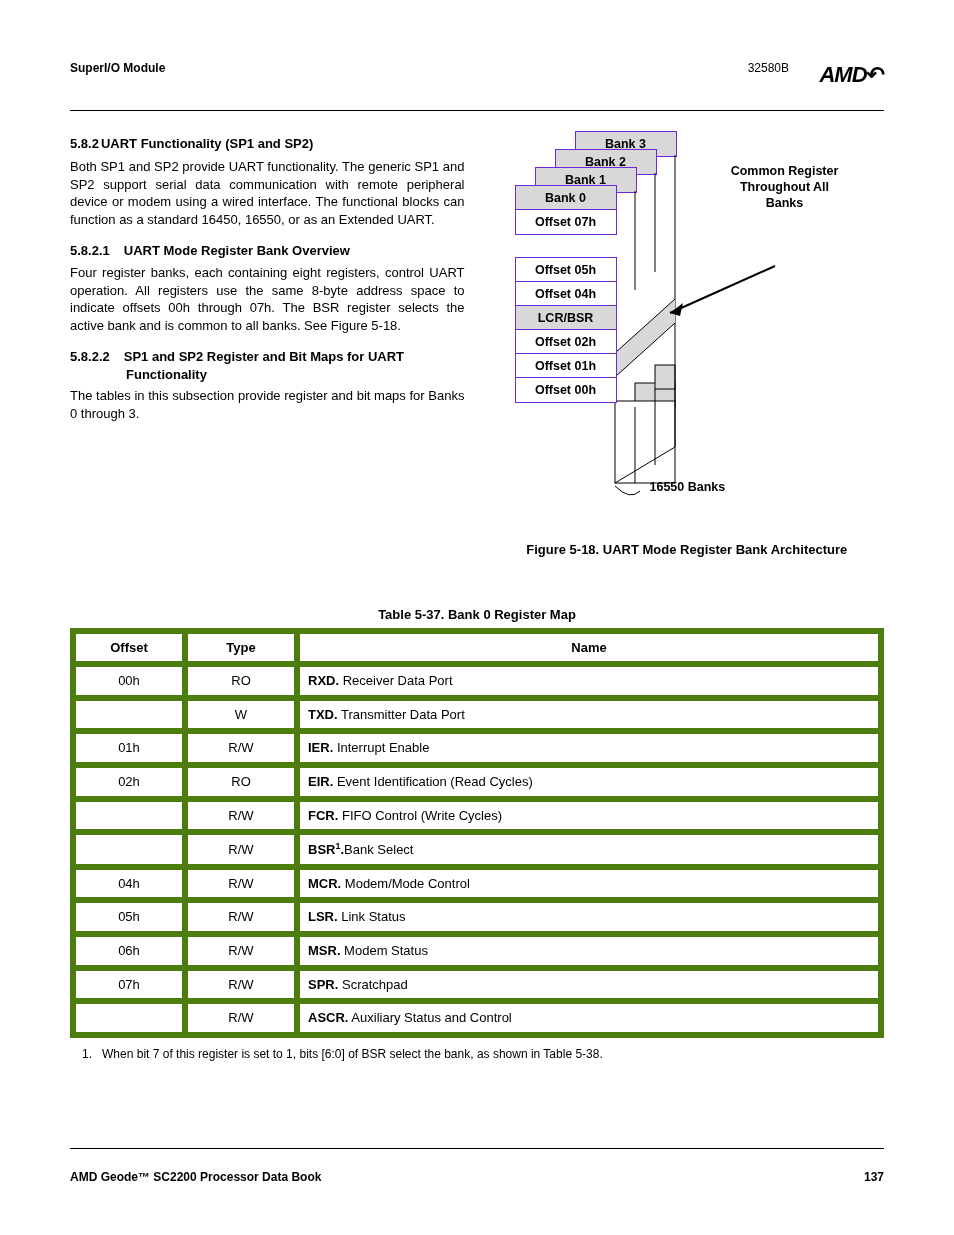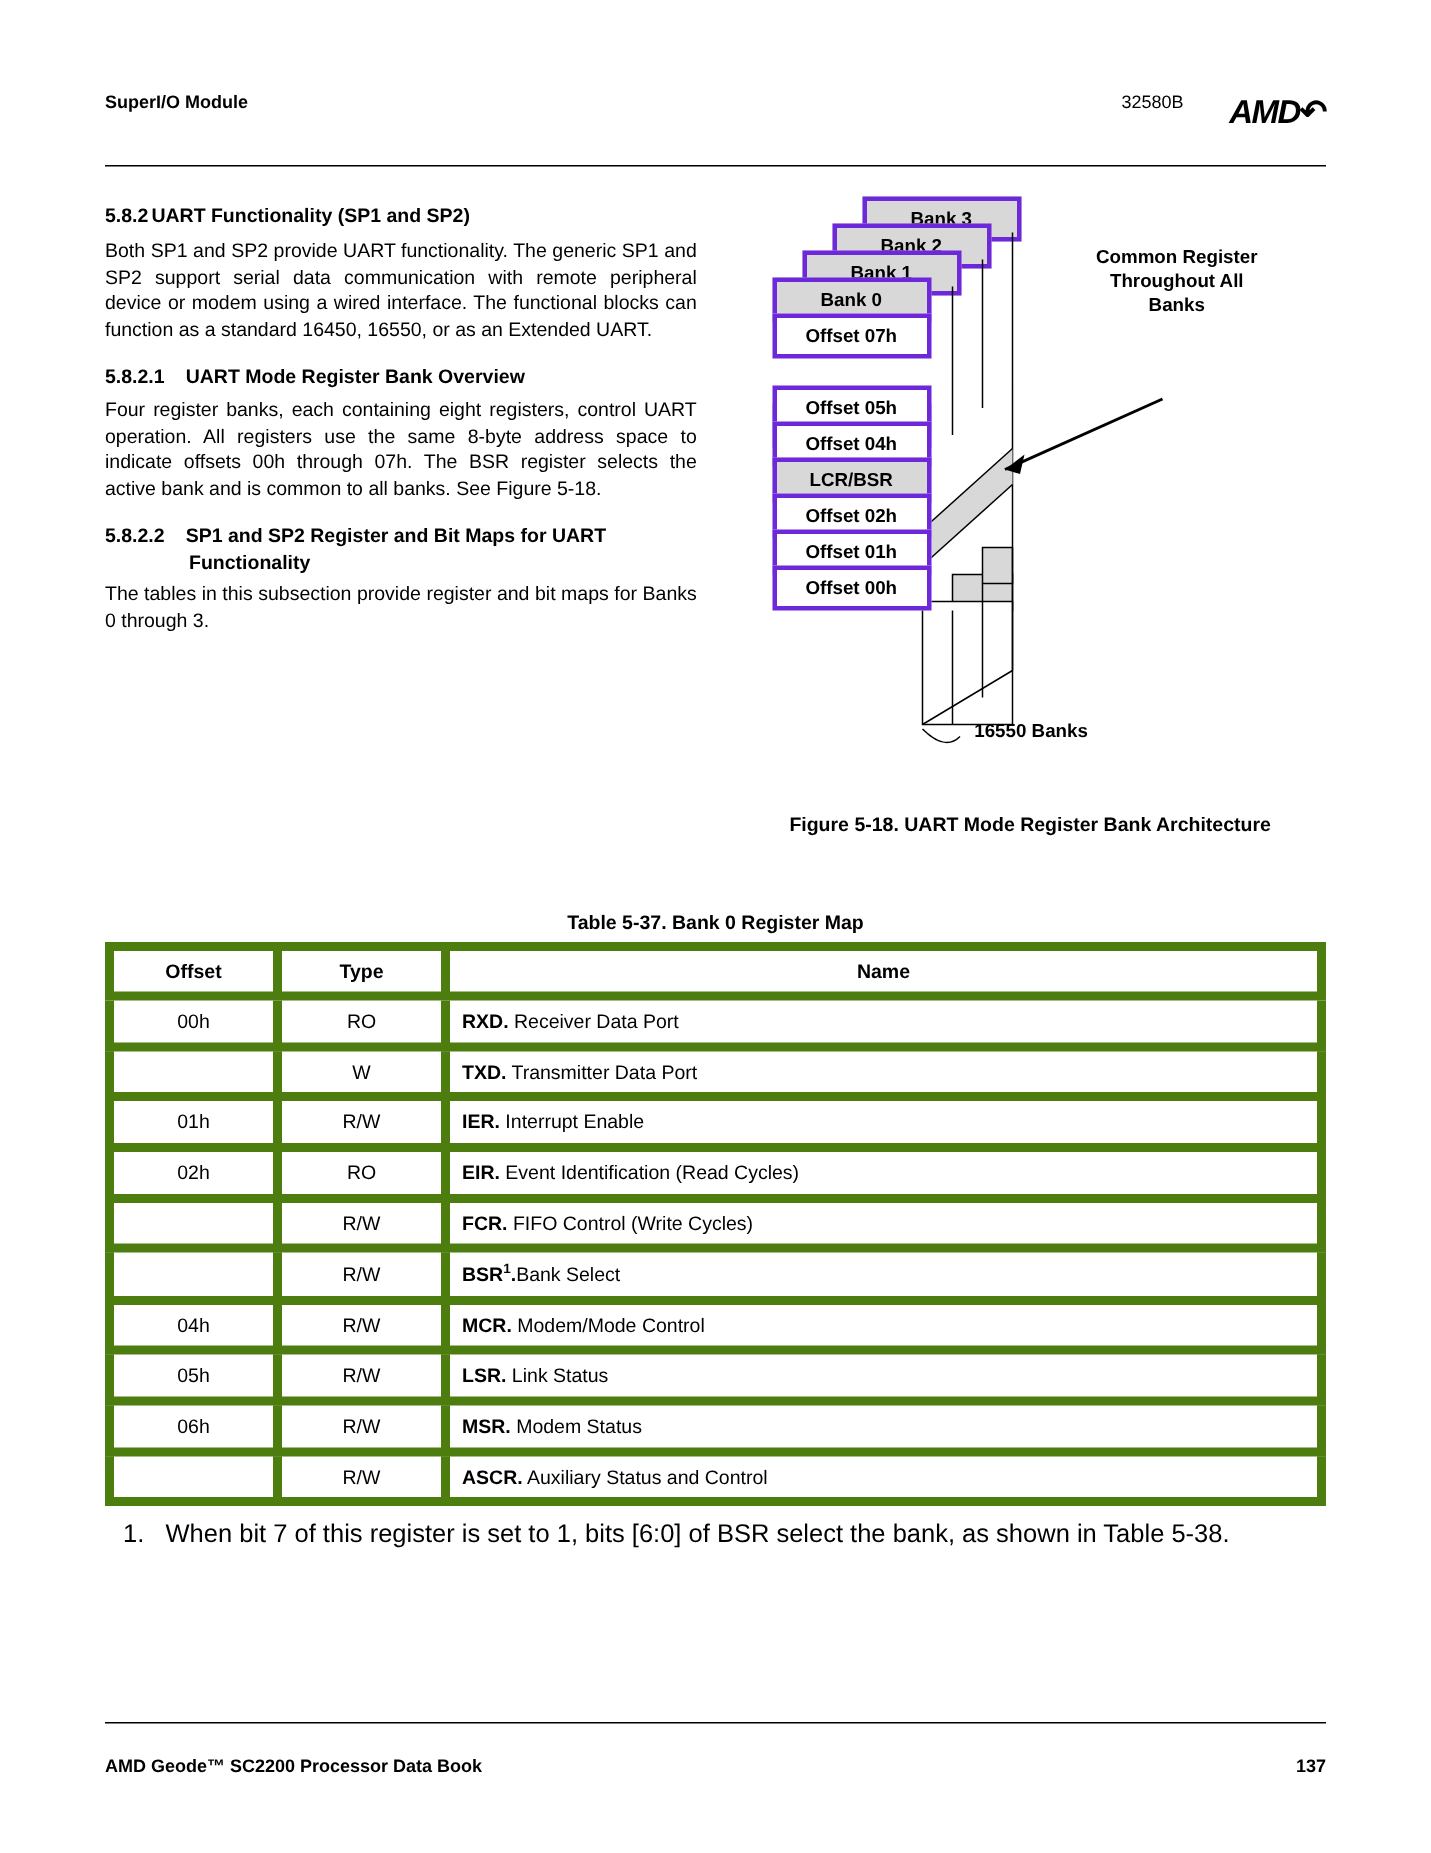--- a/index.html
+++ b/index.html
@@ -46,21 +46,21 @@
   
   .diagram {
     position: relative;
     width: 340px;
     height: 400px;
     margin-left: 10px;
     font-size: 12.5px;
   }
   .stackcell {
     position: absolute;
-    border: 3px solid #6d28d9;
+    border: 1px solid #6d28d9;
     width: 100px;
     height: 24px;
     line-height: 24px;
     text-align: center;
     font-weight: bold;
     background: #fff;
   }
   .stackcell.gray { background: #d8d8d8;}
   .caption-right {
     position: absolute;
@@ -89,21 +89,21 @@
     border: 6px solid #4d7c0f;
     padding: 5px 8px;
     text-align: left;
   }
   table.regmap th {
     font-weight: bold;
     text-align: center;
     border-bottom: 1.5px solid #000;
   }
   table.regmap td.c { text-align:center;}
-  .footnote { font-size: 17px; margin: 8px 0 0 12px; text-indent: -18px; padding-left: 18px;}
+  .footnote { font-size: 12px; margin: 8px 0 0 12px; text-indent: -18px; padding-left: 18px;}
   
   .footer {
     position: absolute;
     bottom: 50px;
     left: 70px;
     right: 70px;
     border-top: 1.5px solid #000;
     padding-top: 20px;
     display: flex;
     justify-content: space-between;
@@ -238,20 +238,25 @@
         <td class="c">05h</td>
         <td class="c">R/W</td>
         <td><b>LSR.</b> Link Status</td>
       </tr>
       <tr>
         <td class="c">06h</td>
         <td class="c">R/W</td>
         <td><b>MSR.</b> Modem Status</td>
       </tr>
       <tr>
+        <td class="c">07h</td>
+        <td class="c">R/W</td>
+        <td><b>SPR.</b> Scratchpad</td>
+      </tr>
+      <tr>
         <td class="c"></td>
         <td class="c">R/W</td>
         <td><b>ASCR.</b> Auxiliary Status and Control</td>
       </tr>
     </tbody>
 </table>
 <div class="footnote">
   <span>1.</span>&nbsp;&nbsp;&nbsp;<span>When bit 7 of this register is set to 1, bits [6:0] of BSR select the bank, as shown in Table 5-38.</span>
 </div>
 

